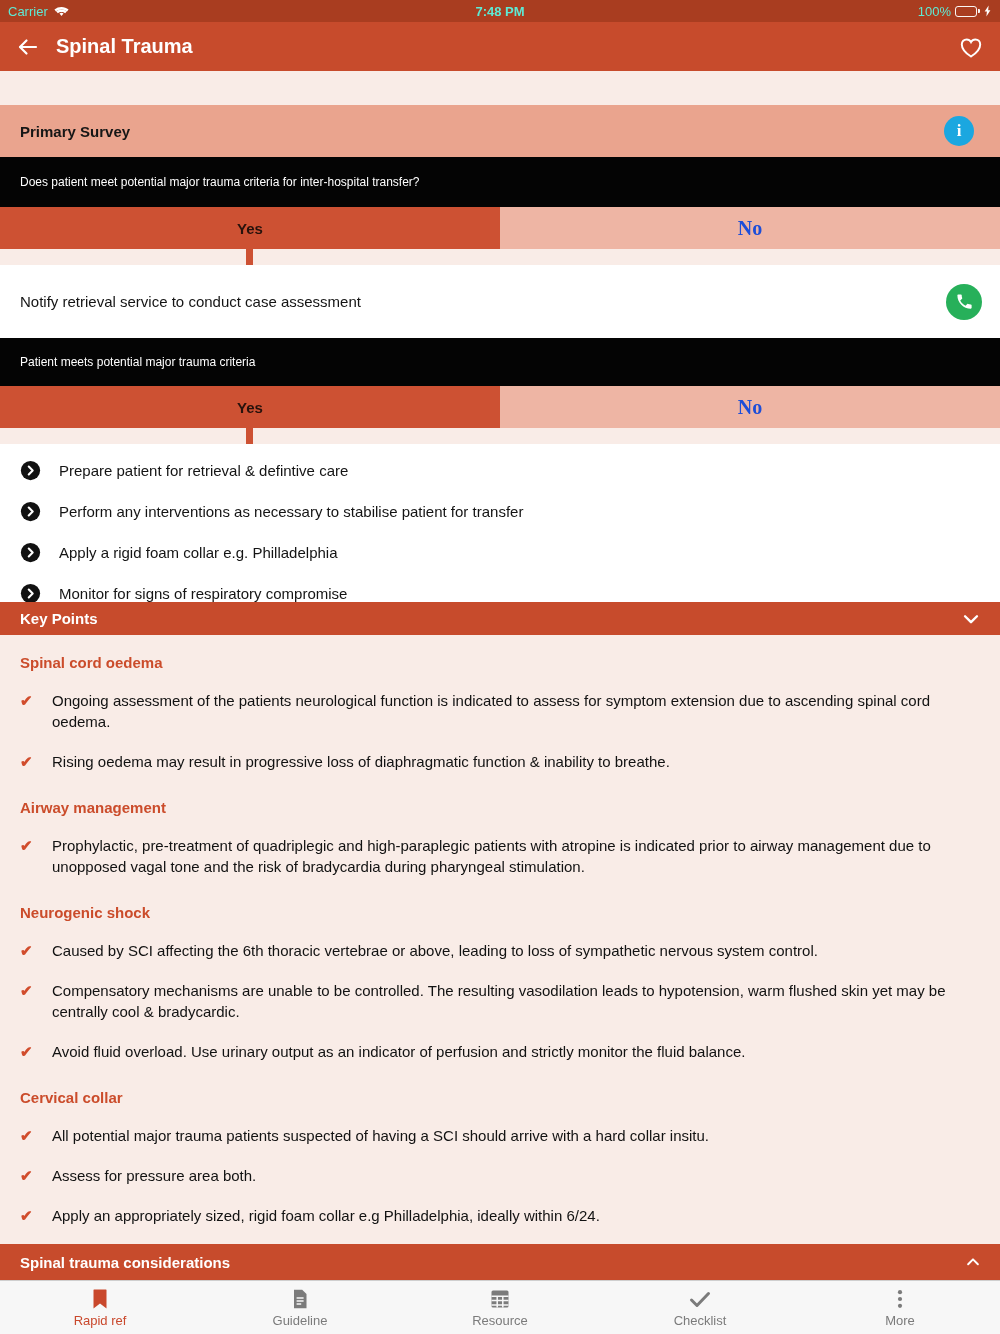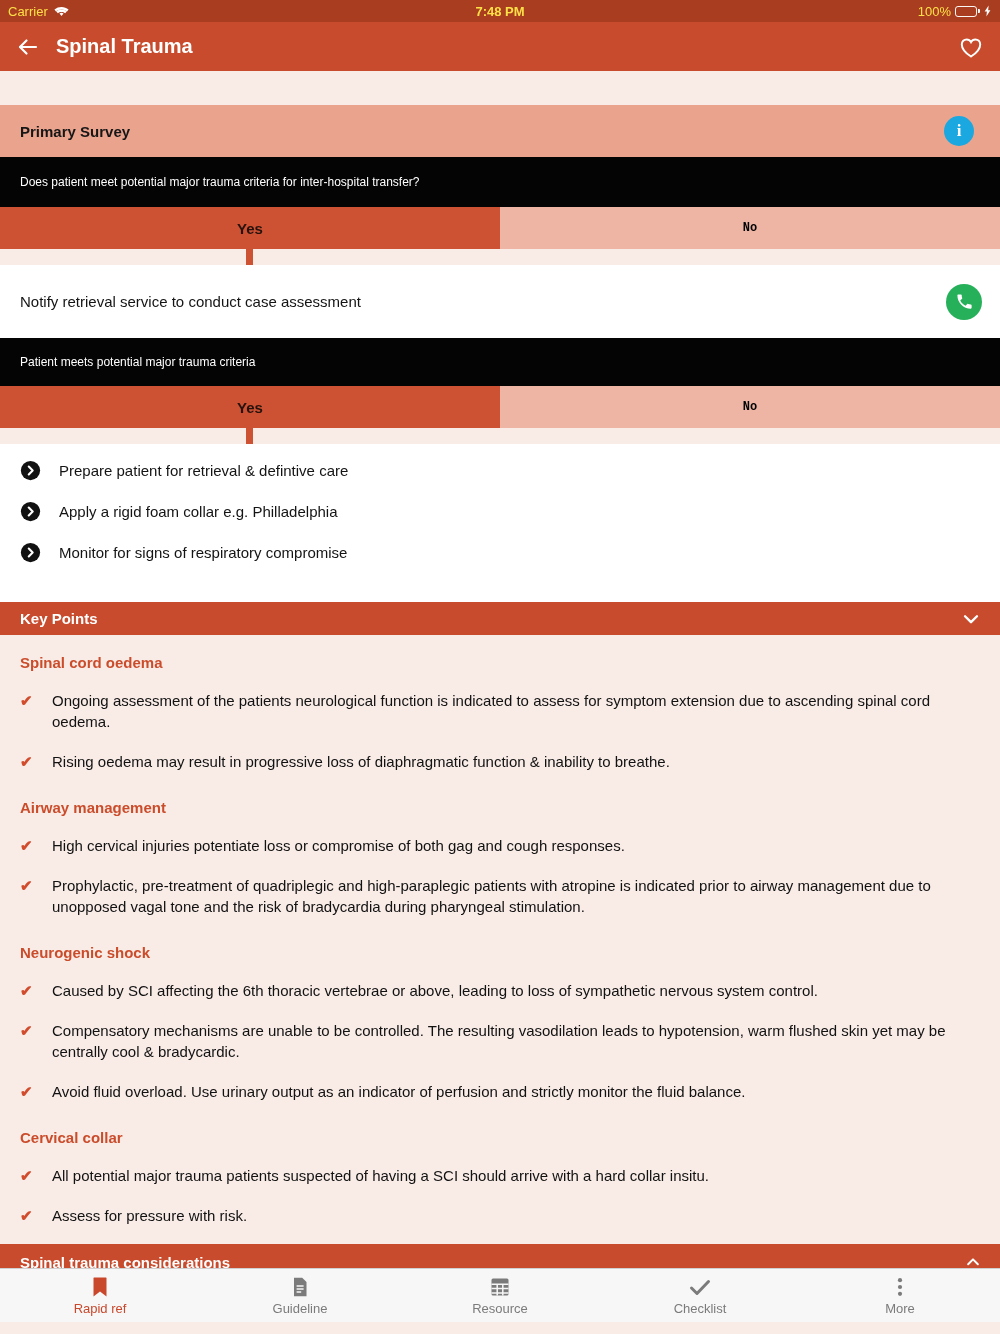--- a/index.html
+++ b/index.html
@@ -13,21 +13,21 @@
     --green:#27b05a;
     --ink:#141414;
     --gray:#7b7b7b;
   }
   *{box-sizing:border-box;}
   html,body{margin:0;padding:0;}
   body{background:#fff;font-family:"Liberation Sans",sans-serif;color:var(--ink);}
   .page{position:relative;width:1000px;height:1334px;background:var(--pink);overflow:hidden;}
 
   
-  .statusbar{height:22px;background:var(--orange-dark);color:#fde047;display:flex;align-items:center;padding:0 8px;font-size:13px;}
+  .statusbar{height:22px;background:var(--orange-dark);color:#5eead4;display:flex;align-items:center;padding:0 8px;font-size:13px;}
   .sb-left{flex:1;display:flex;align-items:center;gap:6px;}
   .sb-time{flex:0 0 auto;font-weight:bold;}
   .sb-right{flex:1;display:flex;align-items:center;justify-content:flex-end;gap:4px;}
   .battery{display:inline-flex;align-items:center;}
   .bat-body{width:22px;height:11px;border:1px solid rgba(255,255,255,.95);border-radius:3px;padding:1.5px;}
   .bat-fill{width:100%;height:100%;background:#57d55f;border-radius:1px;}
   .bat-cap{width:2px;height:4px;background:rgba(255,255,255,.95);border-radius:0 1px 1px 0;margin-left:1px;}
 
   
   .navbar{height:49px;background:var(--orange);display:flex;align-items:center;gap:16px;padding:0 16px;color:#fff;}
@@ -41,21 +41,21 @@
   .section-salmon .title{flex:1;font-size:15px;font-weight:bold;color:#161616;}
   .info-btn{width:30px;height:30px;border-radius:50%;background:var(--blue);color:#fff;display:flex;align-items:center;justify-content:center;border:none;cursor:pointer;margin-right:6px;}
   .info-btn::before{content:"i";font-size:17px;font-weight:bold;font-family:"Liberation Serif",serif;}
 
   
   .blackbar{min-height:50px;background:#040404;color:#fff;display:flex;align-items:center;padding:0 20px;font-size:12px;}
 
   
   .yesno{display:flex;height:42px;}
   .btn-yes{flex:1;background:var(--orange-btn);border:none;cursor:pointer;font-size:15px;font-weight:bold;color:#26120c;font-family:inherit;}
-  .btn-no{flex:1;background:var(--salmon-light);border:none;cursor:pointer;font-size:12px;font-weight:bold;color:#000000;font-family:Liberation Mono, monospace;}
+  .btn-no{flex:1;background:var(--salmon-light);border:none;cursor:pointer;font-size:20px;font-weight:bold;color:#1d4ed8;font-family:Liberation Serif, serif;}
 
   .connector-strip{height:16px;background:var(--pink);position:relative;}
   .connector{position:absolute;left:246px;top:0;width:7px;height:16px;background:var(--orange-btn);}
 
   
   .action-row{background:#fff;min-height:73px;display:flex;align-items:center;padding:0 106px 0 20px;font-size:15px;position:relative;}
   .phone-btn{position:absolute;right:18px;top:50%;transform:translateY(-50%);width:36px;height:36px;border-radius:50%;background:var(--green);border:none;cursor:pointer;display:flex;align-items:center;justify-content:center;}
 
   
   .steps{background:#fff;height:158px;overflow:hidden;padding-top:6px;}
@@ -69,21 +69,21 @@
 
   
   .kp-body{background:var(--pink);padding:2px 0 30px;}
   .kp-heading{margin:27px 20px 0;font-size:15px;font-weight:bold;color:#cb4c2b;}
   .kp-heading.first{margin-top:17px;}
   .kp-point{display:flex;gap:14px;margin:19px 38px 0 20px;font-size:15px;line-height:21px;color:#121212;}
   .check{flex:0 0 18px;color:#d14c2c;font-weight:bold;}
   .check::before{content:"✔";}
 
   
-  .tabbar{position:absolute;left:0;right:0;bottom:12px;height:54px;background:#f7f7f7;border-top:1px solid #cfcfcf;display:flex;}
+  .tabbar{position:absolute;left:0;right:0;bottom:0;height:54px;background:#f7f7f7;border-top:1px solid #cfcfcf;display:flex;}
   .tab{flex:1;display:flex;flex-direction:column;align-items:center;justify-content:center;gap:2px;color:var(--gray);font-size:13px;cursor:pointer;}
   .tab svg{width:24px;height:24px;}
   .tab.active{color:#c9482c;}
 </style>
 </head>
 <body>
 
 <div class="page">
 
   <div class="statusbar">
@@ -167,20 +167,27 @@
           <circle cx="12" cy="12" r="11" fill="#111"></circle>
           <path d="M10 7.5 14.5 12 10 16.5" fill="none" stroke="#fff" stroke-width="2.4" stroke-linecap="round" stroke-linejoin="round"></path>
         </svg>
       <span>Prepare patient for retrieval &amp; defintive care</span>
     </div>
     <div class="step">
       <svg viewBox="0 0 24 24" width="21" height="21">
           <circle cx="12" cy="12" r="11" fill="#111"></circle>
           <path d="M10 7.5 14.5 12 10 16.5" fill="none" stroke="#fff" stroke-width="2.4" stroke-linecap="round" stroke-linejoin="round"></path>
         </svg>
+      <span>Perform any interventions as necessary to stabilise patient for transfer</span>
+    </div>
+    <div class="step">
+      <svg viewBox="0 0 24 24" width="21" height="21">
+          <circle cx="12" cy="12" r="11" fill="#111"></circle>
+          <path d="M10 7.5 14.5 12 10 16.5" fill="none" stroke="#fff" stroke-width="2.4" stroke-linecap="round" stroke-linejoin="round"></path>
+        </svg>
       <span>Apply a rigid foam collar e.g. Philladelphia</span>
     </div>
     <div class="step">
       <svg viewBox="0 0 24 24" width="21" height="21">
           <circle cx="12" cy="12" r="11" fill="#111"></circle>
           <path d="M10 7.5 14.5 12 10 16.5" fill="none" stroke="#fff" stroke-width="2.4" stroke-linecap="round" stroke-linejoin="round"></path>
         </svg>
       <span>Monitor for signs of respiratory compromise</span>
     </div>
   </div>
@@ -200,24 +207,20 @@
       <span>Ongoing assessment of the patients neurological function is indicated to assess for symptom extension due to ascending spinal cord oedema.</span>
     </div>
     <div class="kp-point">
       <span class="check"></span>
       <span>Rising oedema may result in progressive loss of diaphragmatic function &amp; inability to breathe.</span>
     </div>
 
     <h3 class="kp-heading">Airway management</h3>
     <div class="kp-point">
       <span class="check"></span>
-      <span>High cervical injuries potentiate loss or compromise of both gag and cough responses.</span>
-    </div>
-    <div class="kp-point">
-      <span class="check"></span>
       <span>Prophylactic, pre-treatment of quadriplegic and high-paraplegic patients with atropine is indicated prior to airway management due to unopposed vagal tone and the risk of bradycardia during pharyngeal stimulation.</span>
     </div>
 
     <h3 class="kp-heading">Neurogenic shock</h3>
     <div class="kp-point">
       <span class="check"></span>
       <span>Caused by SCI affecting the 6th thoracic vertebrae or above, leading to loss of sympathetic nervous system control.</span>
     </div>
     <div class="kp-point">
       <span class="check"></span>
@@ -228,21 +231,21 @@
       <span>Avoid fluid overload. Use urinary output as an indicator of perfusion and strictly monitor the fluid balance.</span>
     </div>
 
     <h3 class="kp-heading">Cervical collar</h3>
     <div class="kp-point">
       <span class="check"></span>
       <span>All potential major trauma patients suspected of having a SCI should arrive with a hard collar insitu.</span>
     </div>
     <div class="kp-point">
       <span class="check"></span>
-      <span>Assess for pressure with risk.</span>
+      <span>Assess for pressure area both.</span>
     </div>
     <div class="kp-point">
       <span class="check"></span>
       <span>Apply an appropriately sized, rigid foam collar e.g Philladelphia, ideally within 6/24.</span>
     </div>
 
   </div>
 
   <div class="bar considerations">
     <span>Spinal trauma considerations</span>

